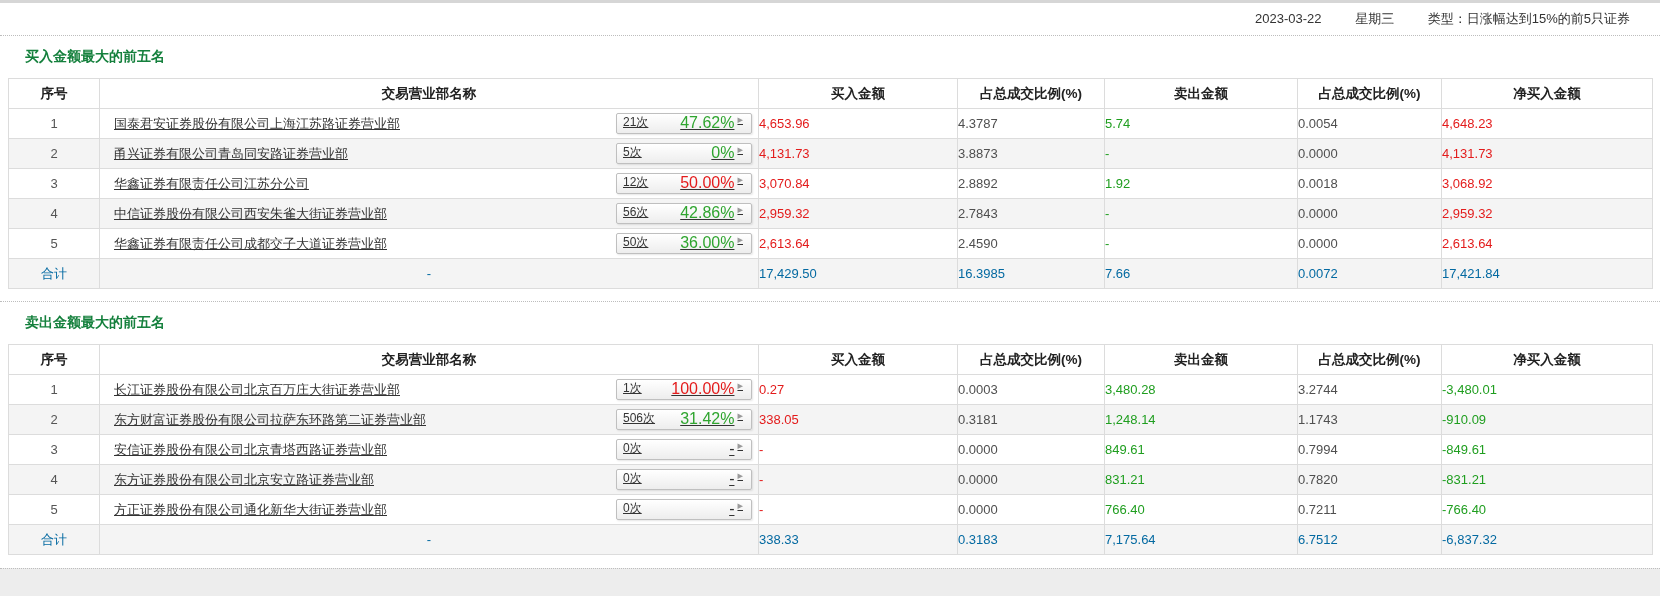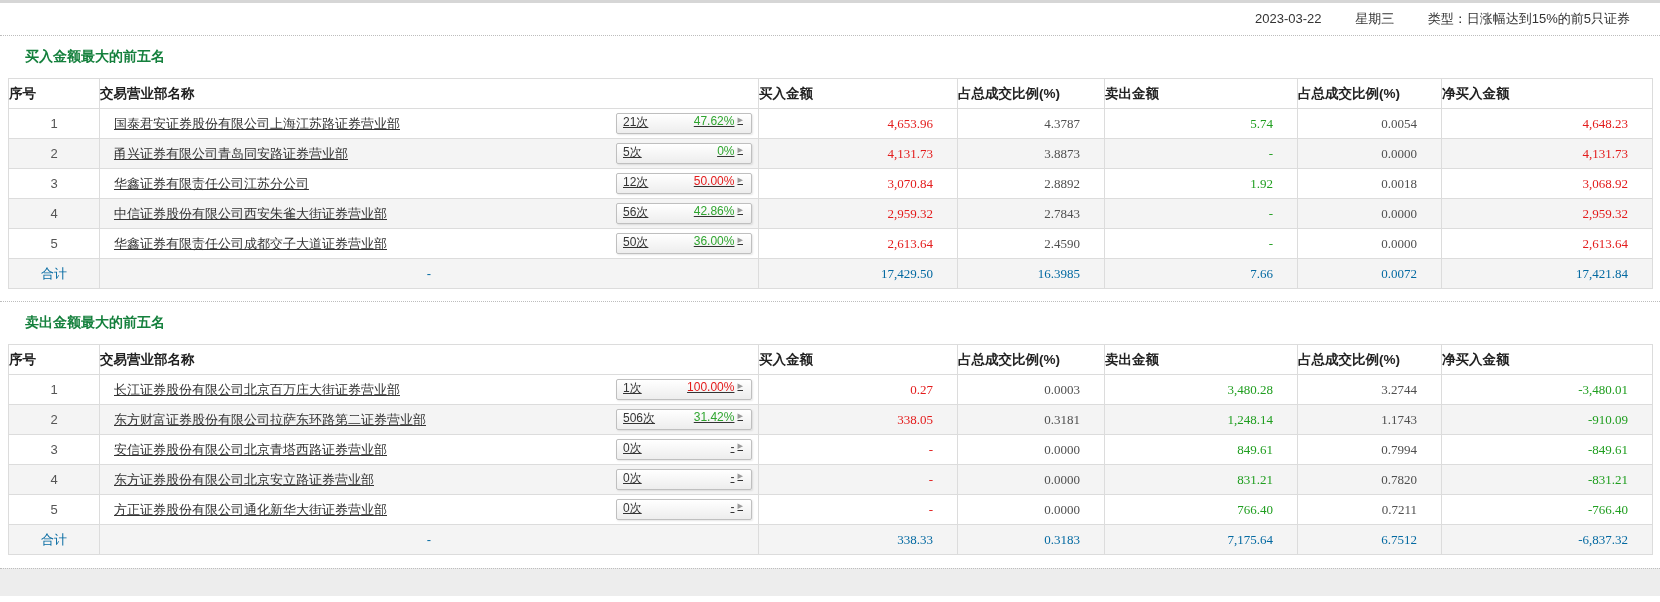--- a/index.html
+++ b/index.html
@@ -5,33 +5,33 @@
   * { margin:0; padding:0; box-sizing:border-box; }
   html,body { width:1660px; height:602px; overflow:hidden; background:#fff;
     font-family:"Liberation Sans","DejaVu Sans",sans-serif; color:#333; font-size:13px; }
   .top-edge { height:3px; background:#d6d6d6; }
   .info-bar { height:32px; line-height:32px; padding-left:18px; background:#fff;text-align:right; }
   .info-bar span { margin-right:30px; color:#333; font-size:13px; }
   .dashed-sep { border-top:1px dotted #bdbdbd; height:0; }
   .section-title { font-size:14px; font-weight:bold; color:#15803d; padding:12px 0 10px 25px; background:#fff; }
   table.rank-table { width:1644px; margin:2px 8px 0 8px; border-collapse:collapse; table-layout:fixed; background:#fff; }
   table.rank-table th, table.rank-table td { border:1px solid #dcdcdc; height:30px; font-size:13px; }
-  table.rank-table th { font-weight:bold; color:#222; text-align:left; background:#fff; font-size:13.5px; }
+  table.rank-table th { font-weight:bold; color:#222; text-align:center; background:#fff; font-size:13.5px; }
   td.cell-idx { text-align:center; color:#555; }
   td.cell-name { padding:0 6px 0 14px; }
   .name-wrap { display:flex; align-items:center; justify-content:space-between;text-decoration:underline; }
   .name-text { color:#333; white-space:nowrap; overflow:hidden; }
   .badge { display:inline-flex; align-items:flex-start; justify-content:space-between; width:136px; height:21px;
     padding:0 8px 0 6px; border:1px solid #bfbfbf; border-radius:2px;
     background:linear-gradient(180deg,#ffffff 0%,#ededed 100%); box-shadow:1px 1px 2px rgba(0,0,0,0.10);
     cursor:pointer; flex:none; }
   .badge-count { color:#333; font-size:12px; }
-  .badge-pct { font-size:12px; margin-left:auto; }
+  .badge-pct { font-size:16px; margin-left:auto; }
   .badge-arrow { color:#9a9a9a; font-size:11px; margin-left:3px; line-height:1; }
-  td.num { text-align:right; padding-right:24px;font-family:Liberation Serif, serif; }
+  td.num { padding-right:24px; }
   .c-red   { color:#e31b1b; }
   .c-green { color:#1f9e1f; }
   .c-gray  { color:#4f4f4f; }
   .tone-red   { color:#e31b1b; }
   .tone-green { color:#2fa52f; }
   .tone-dash  { color:#333333; }
   tbody tr:nth-child(even) { background:#f4f4f4; }
   tr.total-row td { color:#0369a1; }
   td.total-name { text-align:center; color:#555; }
   .section-gap { height:12px; }

